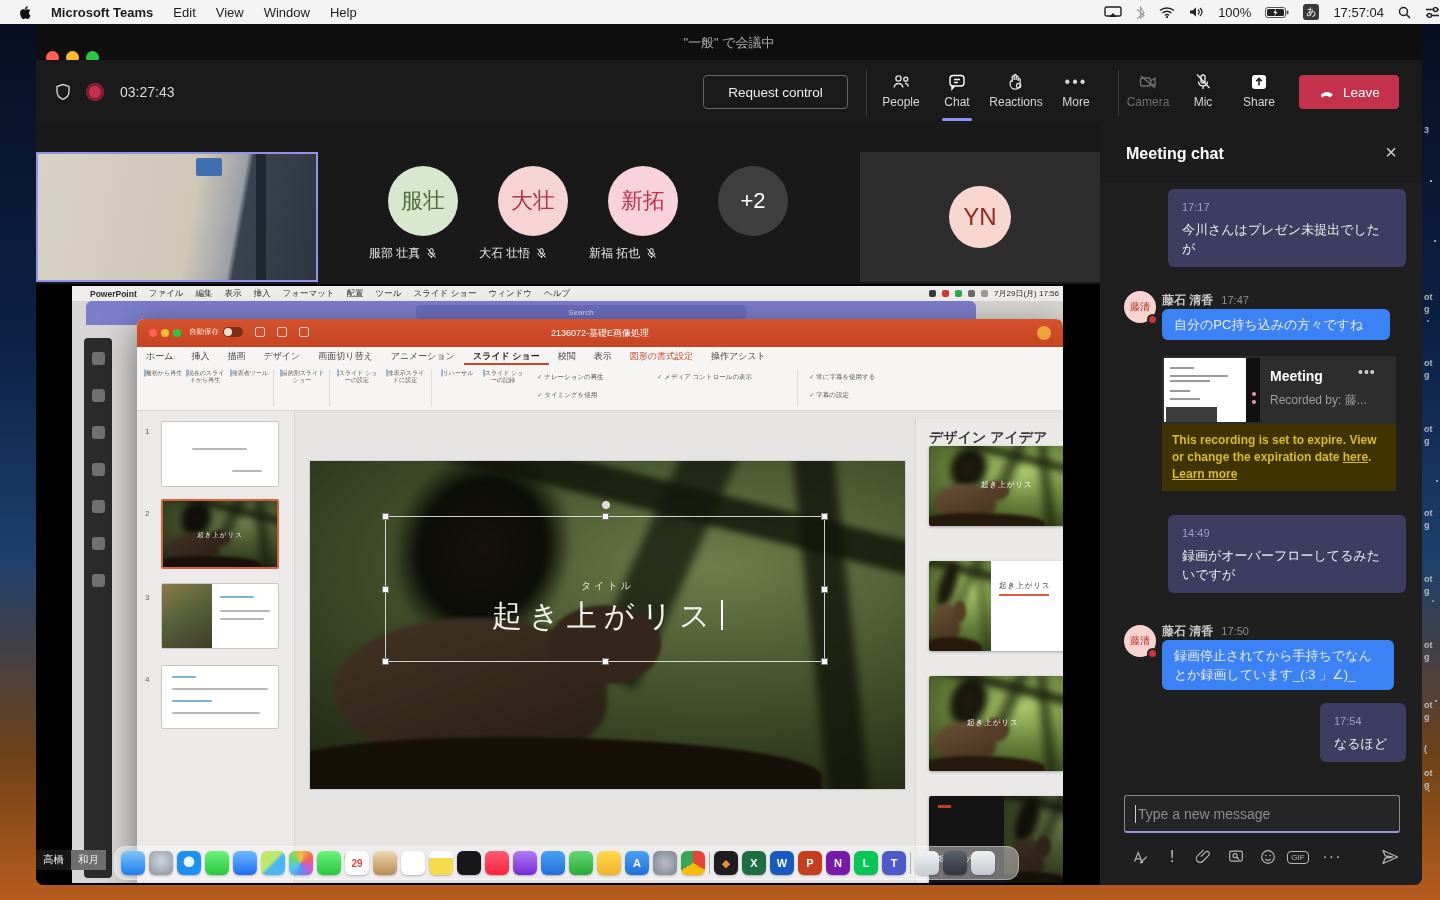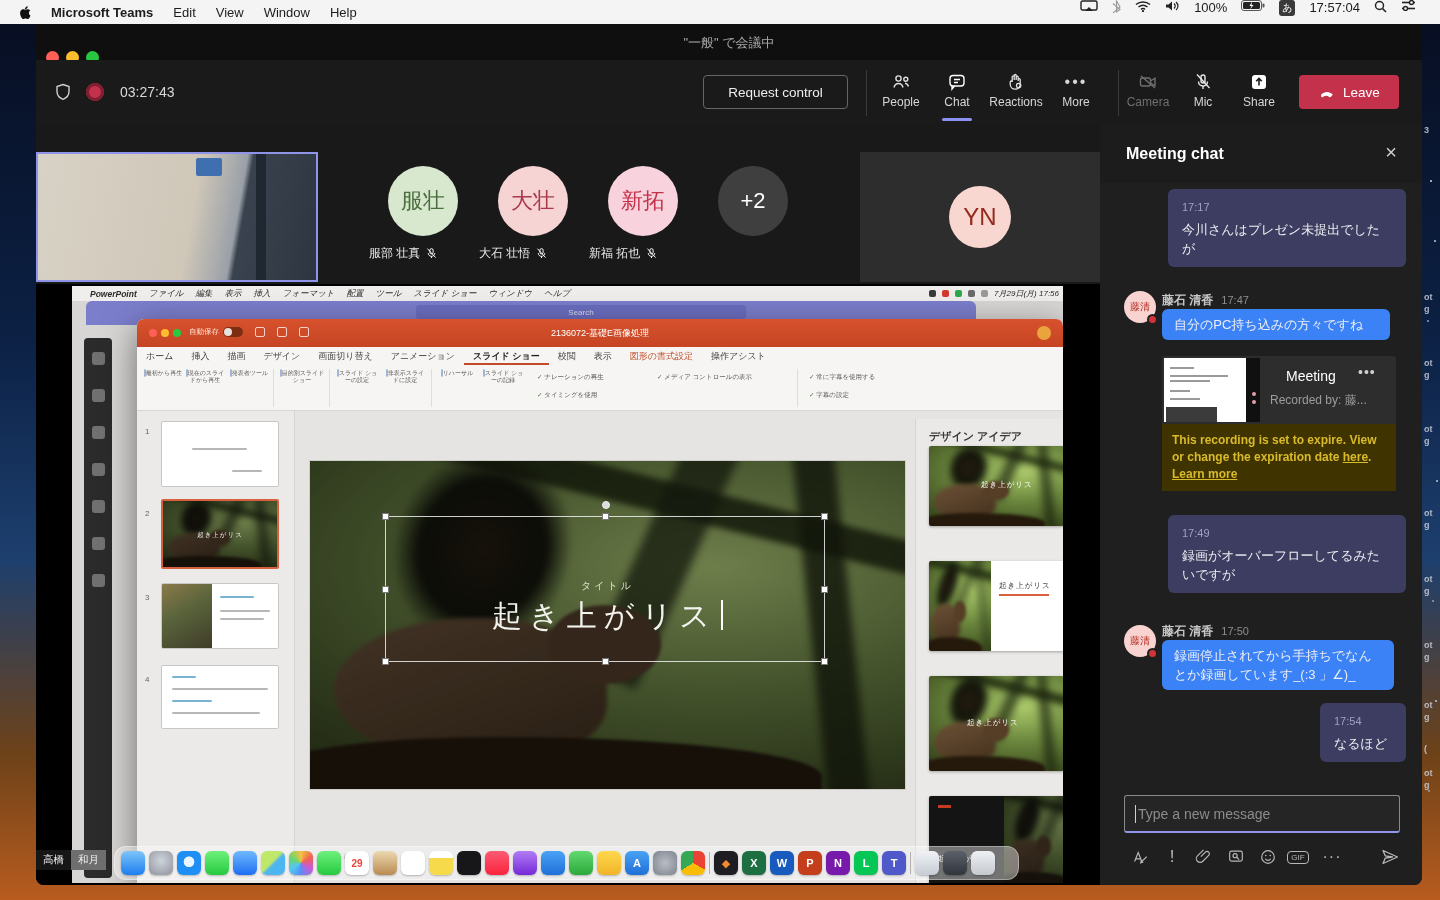--- a/index.html
+++ b/index.html
@@ -7,21 +7,21 @@
   body { font-family:"Liberation Sans","DejaVu Sans",sans-serif;
          background:linear-gradient(180deg,#070d20 0%,#0c2145 38%,#1d3f6e 62%,#6e4218 84%,#b85c1f 100%); }
   #screen { position:relative; width:1440px; height:900px; }
   .abs { position:absolute; }
 
   
   .menubar { position:absolute; left:0; top:0; width:1440px; height:24px; background:#f5f4f4;
              display:flex; align-items:center; font-size:13px; color:#1c1c1c; z-index:60; }
   .menubar .mitem { padding:0 10px; }
   .menubar .bold { font-weight:bold; }
-  .mb-right { position:absolute; right:24px; top:0; height:24px; display:flex; align-items:flex-start; gap:14px; }
+  .mb-right { position:absolute; right:0; top:0; height:24px; display:flex; align-items:center; gap:14px; }
   .mb-ico { display:flex; align-items:center; color:#222; }
   .ime { width:16px; height:16px; background:#3a3a3a; color:#fff; border-radius:3px; font-size:10px;
          display:flex; align-items:center; justify-content:center; }
   .clock { font-size:13px; }
 
   
   .twin { position:absolute; left:36px; top:24px; width:1386px; height:861px; background:#141414;
           border-radius:0 0 8px 8px; overflow:hidden; z-index:10; }
   .titlebar { position:absolute; left:0; top:0; width:100%; height:36px; background:#0f0f0f; }
   .tl-dot { position:absolute; top:27px; width:13px; height:13px; border-radius:50%; }
@@ -52,21 +52,21 @@
         display:flex; align-items:center; justify-content:center; font-size:22px; }
   .pt-label { position:absolute; top:120px; color:#e8e8e8; font-size:12px; display:flex; align-items:center; gap:5px; white-space:nowrap; }
   .yn-tile { position:absolute; left:824px; top:27px; width:240px; height:130px; background:#2d2d2d; }
   .yn { position:absolute; left:89px; top:34px; width:62px; height:62px; border-radius:50%;
         display:flex; align-items:center; justify-content:center; font-size:24px; }
 
   
   .share { position:absolute; left:0; top:159px; width:1064px; height:601px; background:#000; }
   .mac { position:absolute; left:36px; top:2px; width:991px; height:597px; background:#d8d6d4; overflow:hidden; }
   .mac-menubar { position:absolute; left:0; top:0; width:991px; height:15px; background:#f0eeec;
-                 display:flex; align-items:center; font-size:8.5px; color:#2b2b2b; filter:blur(.4px); z-index:3;font-style:italic; }
+                 display:flex; align-items:center; font-size:8.5px; color:#2b2b2b; filter:blur(.4px); z-index:3; }
   .mac-menubar .mi { padding:0 6px; white-space:nowrap; }
   .mm-right { position:absolute; right:4px; display:flex; align-items:center; gap:6px; font-size:8px; }
   .mm-chip { width:7px; height:7px; border-radius:2px; }
   .purplebar { position:absolute; left:14px; top:15px; width:890px; height:24px; background:#7b7ecb;
                border-radius:6px 6px 0 0; z-index:1; }
   .pb-search { position:absolute; left:330px; top:4px; width:330px; height:14px; background:#6b6ec0;
                border-radius:3px; color:#dadbf5; font-size:8px; display:flex; align-items:center; justify-content:center; filter:blur(.5px); }
   .rail { position:absolute; left:12px; top:52px; width:28px; height:540px; background:#2b2b2b; border-radius:4px; z-index:2; }
   .rail i { display:block; width:13px; height:13px; margin:14px auto 24px; background:#8a8a8a; border-radius:3px; opacity:.75; }
 
@@ -103,21 +103,21 @@
   .tline.blue { background:#7ab3d0; }
   .slide { position:absolute; left:173px; top:50px; width:595px; height:328px; overflow:hidden; background:#2c3520; box-shadow:0 0 0 1px #cfcdcb; }
   .selbox { position:absolute; left:75px; top:55px; width:440px; height:146px; border:1px solid rgba(240,240,240,.85); }
   .handle { position:absolute; width:7px; height:7px; background:#fff; border:1px solid #777; }
   .rothandle { position:absolute; left:216px; top:-16px; width:8px; height:8px; border:1px solid #eee; border-radius:50%; background:#ddd; }
   .sl-label { position:absolute; left:0; right:0; top:118px; text-align:center; color:#d9e0cc; font-size:10px; letter-spacing:3px; }
   .sl-title { position:absolute; left:0; right:0; top:135px; text-align:center; color:#f3f3ee; font-size:30px; letter-spacing:7px; }
   .caret { display:inline-block; width:2px; height:30px; background:#fff; vertical-align:-4px; margin-left:4px; }
   .notes { position:absolute; left:178px; top:440px; color:#777; font-size:9px; }
   .design { position:absolute; left:778px; top:8px; width:148px; height:464px; background:#ebe9e8; border-left:1px solid #d6d3d1; }
-  .dz-head { position:absolute; left:13px; top:10px; font-size:11px; font-weight:bold; color:#3a3a3a; }
+  .dz-head { position:absolute; left:13px; top:10px; font-size:14px; font-weight:bold; color:#3a3a3a; }
   .dthumb { position:absolute; left:13px; width:135px; overflow:hidden; border-radius:2px; box-shadow:0 1px 3px rgba(0,0,0,.3); }
   .dt-title { position:absolute; color:#fff; font-size:7.5px; letter-spacing:1px; z-index:5; }
 
   
   .sq-art { position:absolute; inset:0; overflow:hidden;
             background:radial-gradient(120% 95% at 68% 32%,#97b061 0%,#5f7639 38%,#39481f 72%,#1f2910 100%); }
   .sq-art.darker { filter:brightness(.72) saturate(.9); }
   .sq-art.bright { filter:brightness(1.15) saturate(1.05); }
   .sq i { position:absolute; }
   .b1 { left:-10%; top:4%; width:130%; height:10%; background:#141b09; transform:rotate(14deg); filter:blur(3px); opacity:.8; }
@@ -155,21 +155,21 @@
   .cavatar { position:absolute; width:32px; height:32px; border-radius:50%; display:flex; align-items:center;
              justify-content:center; font-size:10px; }
   .presence { position:absolute; right:-2px; bottom:-2px; width:11px; height:11px; border-radius:50%;
               background:#d13438; border:2px solid #1f1f1f; }
   .card { position:absolute; left:62px; top:231px; width:234px; background:#2d2d2d; border-radius:4px 4px 0 0; }
   .card-thumb { position:absolute; left:2px; top:2px; width:96px; height:64px; background:#fff; overflow:hidden; }
   .ct-line { position:absolute; height:2px; background:#9a9a9a; }
   .ct-side { position:absolute; right:0; top:0; width:14px; height:64px; background:#101010; }
   .ct-dot { position:absolute; width:4px; height:4px; border-radius:50%; background:#e6a0a8; }
   .dur { position:absolute; left:2px; top:49px; background:rgba(10,10,10,.8); color:#fff; font-size:10px; padding:18px 5px; }
-  .card-title { position:absolute; left:108px; top:12px; color:#fff; font-size:14px; font-weight:normal;margin-left:16px; }
+  .card-title { position:absolute; left:108px; top:12px; color:#fff; font-size:14px; font-weight:bold; }
   .card-menu { position:absolute; left:196px; top:8px; color:#cfcfcf; font-size:14px; letter-spacing:1px; }
   .card-sub { position:absolute; left:108px; top:36px; color:#9c9c9c; font-size:12px; }
   .warn { position:absolute; left:62px; top:299px; width:234px; background:#3f3400; padding:8px 10px;
           color:#d9ba2b; font-size:12px; line-height:17px; font-weight:bold; }
   .warn a { color:#d9ba2b; text-decoration:underline; }
   .cinput { position:absolute; left:24px; top:670px; width:276px; height:38px; background:#252525;
             border:1px solid #8a8a8a; border-bottom:2px solid #9196ec; border-radius:3px;
             display:flex; align-items:center; padding:0 10px; color:#8c8c8c; font-size:14px; }
   .icaret { width:1px; height:18px; background:#d0d0d0; margin-right:2px; }
   .cic { position:absolute; top:720px; width:24px; height:24px; display:flex; align-items:center;
@@ -713,21 +713,21 @@
         </div>
         <span class="card-title">Meeting</span>
         <span class="card-menu">•••</span>
         <span class="card-sub">Recorded by: 藤...</span>
       </div>
       <div class="warn">
         <span>This recording is set to expire. View or change the expiration date </span><a>here</a><span>. </span><a>Learn more</a>
       </div>
 
       <div class="bubble bub-own" style="left:68px;top:390px;width:238px">
-        <div class="btime">17:49</div>
+        <div class="btime">14:49</div>
         <div>録画がオーバーフローしてるみたいですが</div>
       </div>
 
       <div class="cavatar" style="left: 24px; top: 500px; background: rgb(248, 211, 208); color: rgb(181, 51, 42);">
         <span>藤清</span>
         <span class="presence"></span>
       </div>
       <div class="msg-meta" style="left:62px;top:498px">
         <b>藤石 清香</b><span class="t">17:50</span>
       </div>

